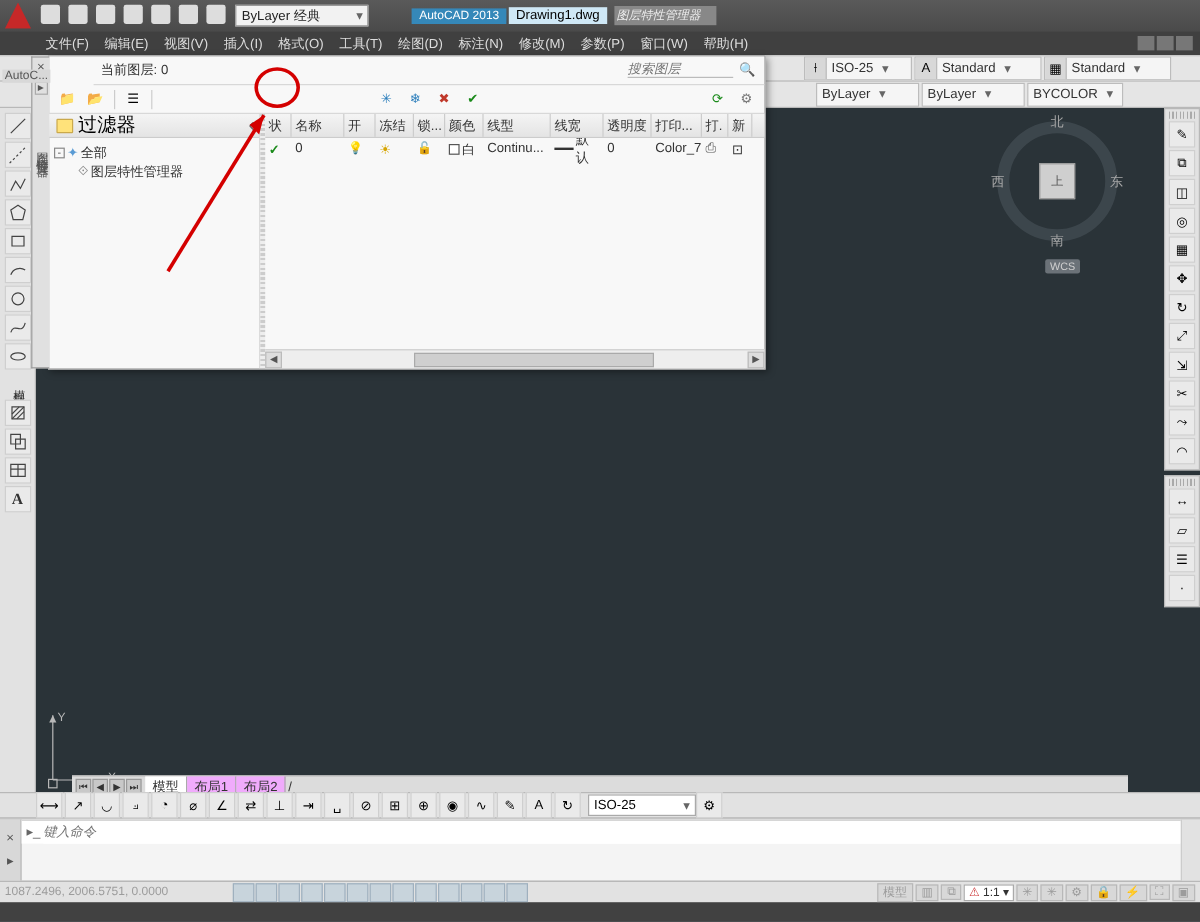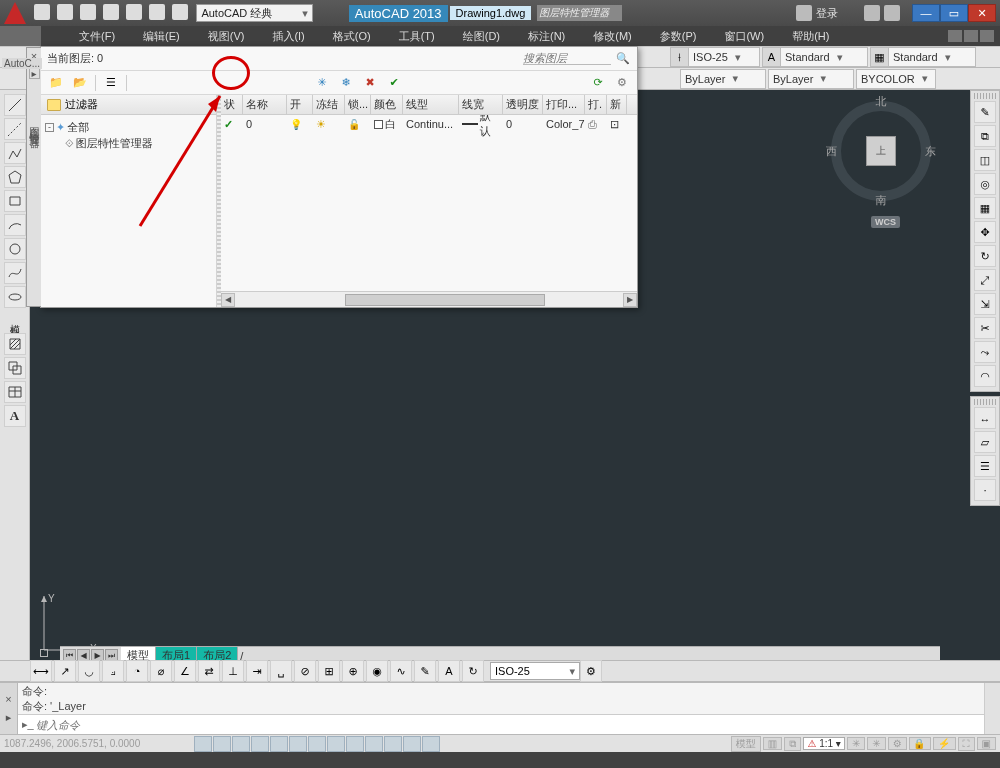--- a/index.html
+++ b/index.html
@@ -32,38 +32,38 @@
 .wsselect {
   display: inline-flex; align-items: center;
   background: #f2f2f2; color: #222; height: 18px; padding: 0 4px;
   border: 1px solid #999; margin-left: 6px;
 }
 .wsselect .caret { margin-left: 30px; color: #666; }
 .titlebar .doc-area {
   margin-left: 36px;
   display: flex; align-items: center;
 }
-.app-pill { background: #3588b9; color: #fff; padding: 1px 6px; font-size: 13px; }
+.app-pill { background: #3588b9; color: #fff; padding: 1px 6px; font-size: 10px; }
 .doc-tab { background: #cfe8f6; color: #000; padding: 1px 6px; font-size: 11px; margin-left: 2px; }
 .kw-box {
   width: 85px; height: 16px; margin-left: 6px;
   background: #888; color: #eee; font-style: italic;
   padding: 0 2px; display: flex; align-items: center; font-size: 10px;
 }
 .titlebar .right-cluster { margin-left: auto; display: flex; align-items: center; gap: 4px; }
 .right-cluster .pic { width: 16px; height: 16px; background: #bbb; border-radius: 2px; }
 .right-cluster .login { color: #e0e0e0; font-size: 11px; }
 .winbtns { display: flex; margin-left: 8px; }
 .winbtns div { width: 28px; height: 18px; background: #3a78c2; border: 1px solid #29578f; display: flex; align-items: center; justify-content: center; color: #fff; font-family: Arial; font-size: 11px; }
 .winbtns .close { background: #c0392b; border-color: #902a20; }
 
 .menubar {
   height: 20px; background: #404040;
-  display: flex; align-items: center; padding-left: 34px; gap: 20px;
-  color: #ddd; font-size: 11px; margin-left: 41px;
+  display: flex; align-items: center; padding-left: 34px; gap: 5px;
+  color: #ddd; font-size: 11px;
 }
 .menubar span { padding: 1px 4px; }
 .menubar .doc-ctrls { margin-left: auto; display: flex; gap: 2px; padding-right: 6px;}
 .menubar .doc-ctrls div { width: 14px; height: 12px; background: #777; }
 
 .propstrip {
   height: 22px; background: #e5e5e5; border-top: 1px solid #c8c8c8; border-bottom: 1px solid #b8b8b8;
   display: flex; align-items: center; padding-left: 670px;
 }
 .pstrip-item { display: flex; align-items: center; height: 20px; border: 1px solid #bcbcbc; background: #f5f5f5; margin-right: 2px; position: relative; }
@@ -101,31 +101,31 @@
 .compass {
   position: absolute; right: 34px; top: 6px;
   width: 110px; height: 110px; color: #a8a8a8; font-size: 11px; text-align: center;
 }
 .compass .ring { width: 100px; height: 100px; border-radius: 50%; border: 10px solid #4a545a; position: absolute; left: 5px; top: 5px; opacity: .6;}
 .compass .cube { width: 30px; height: 30px; background: #cfcfcf; border: 1px solid #999; position: absolute; left: 40px; top: 40px; display: flex; align-items: center; justify-content: center; color: #555; font-size: 10px;}
 .compass .n { position: absolute; top: -2px; left: 0; right: 0;}
 .compass .s { position: absolute; bottom: -2px; left: 0; right: 0;}
 .compass .w { position: absolute; top: 48px; left: 0;}
 .compass .e { position: absolute; top: 48px; right: 0;}
-.wcs-badge { position: absolute; right: 70px; top: 126px; background: #6b7278; color: #cfcfcf; font-size: 9px; padding: 1px 4px; border-radius: 2px; font-weight: bold;}
+.wcs-badge { position: absolute; right: 70px; top: 126px; background: #6b7278; color: #cfcfcf; font-size: 9px; padding: 1px 4px; border-radius: 2px;}
 
 .modeltabs {
   position: absolute; left: 30px; right: 30px; bottom: 0;
   height: 18px; background: #dcdcdc; border-top: 1px solid #b0b0b0;
   display: flex; align-items: center; font-size: 11px; color: #333;
 }
 .modeltabs .nav { display: flex; gap: 1px; padding: 0 3px;}
 .modeltabs .nav div { width: 13px; height: 13px; background: #c8c8c8; border: 1px solid #999; display: flex; align-items: center; justify-content: center; font-size: 8px;}
 .modeltabs .tab { padding: 1px 6px; border-right: 1px solid #aaa; background: #fff; }
-.modeltabs .tab.ghost { background: #14b8a6; }
+.modeltabs .tab.ghost { background: #f0abfc; }
 
 .dimbar {
   position: absolute; left: 0; right: 0; bottom: 86px; height: 22px;
   background: #e2e2e2; border-top: 1px solid #b8b8b8; border-bottom: 1px solid #b8b8b8;
   display: flex; align-items: center; padding-left: 30px;
 }
 .dimbar .tbtn { margin-right: 2px; margin-bottom: 0; }
 .dimbar .sel { display: inline-flex; align-items: center; background: #fff; border: 1px solid #aaa; height: 18px; padding: 0 4px; min-width: 90px; margin-left: 4px;}
 .dimbar .sel .car { margin-left: auto; color: #666; }
 
@@ -159,20 +159,21 @@
   position: absolute; left: 40px; top: 46px;
   width: 598px; height: 262px;
   background: #f8f8f8; border: 1px solid #9c9c9c;
   box-shadow: 2px 2px 6px rgba(0,0,0,.4);
   display: flex; flex-direction: column;
 }
 .panel .closebar { width: 14px; }
 .panel-top {
   height: 24px; display: flex; align-items: center; padding: 0 6px; gap: 4px;
   border-bottom: 1px solid #d8d8d8;
+  margin-left: 37px;
 }
 .panel .closebar {
   position: absolute; left: -15px; top: 0; width: 15px; height: 260px;
   background: #e0e0e0; border: 1px solid #9c9c9c; border-right: none;
   display: flex; flex-direction: column; align-items: center;
 }
 .closebar .x { font-size: 11px; color: #555; margin-top: 2px;}
 .closebar .t { font-size: 10px; color: #555; margin-top: 6px; border: 1px solid #aaa; width: 11px; height: 11px; text-align: center; line-height: 9px;}
 .closebar .vtxt { writing-mode: vertical-rl; letter-spacing: 2px; font-size: 10px; color: #555; margin-top: 40px;}
 .panel-top .curlayer { font-size: 11px; color: #333;}
@@ -183,21 +184,21 @@
   border-bottom: 1px solid #d8d8d8;
 }
 .panel-tb .ico { width: 18px; height: 18px; display: flex; align-items: center; justify-content: center;}
 .panel-tb .sep { width: 1px; height: 16px; background: #ccc; }
 .panel-tb .spacer { flex: 1;}
 .panel-body { flex: 1; display: flex; min-height: 0;}
 .panel-tree {
   width: 176px; border-right: 1px solid #d4d4d4;
   display: flex; flex-direction: column;
 }
-.tree-hdr { height: 20px; background: linear-gradient(#f4f4f4,#e4e4e4); border-bottom: 1px solid #ccc; display: flex; align-items: center; padding-left: 6px; gap: 4px; font-size: 11px;}
+.tree-hdr { height: 20px; background: linear-gradient(#f4f4f4,#e4e4e4); border-bottom: 1px solid #ccc; display: flex; align-items: center; padding-left: 6px; gap: 4px; font-size: 16px;}
 .tree-hdr .fico { width: 14px; height: 12px; background: #ffe27a; border: 1px solid #caa94b; border-radius: 1px;}
 .tree-body { flex: 1; padding: 4px 4px; font-size: 11px; color: #333; overflow: auto;}
 .tree-body .node { display: flex; align-items: center; gap: 2px; height: 16px;}
 .tree-body .node .tgl { width: 9px; height: 9px; border: 1px solid #888; text-align: center; line-height: 7px; font-size: 9px; color: #555;}
 .tree-body .indent { padding-left: 20px;}
 .tree-foot { height: 20px; border-top: 1px solid #ccc; display: flex; align-items: center; font-size: 11px; gap: 4px; padding: 0 2px;}
 .tree-foot input[type=checkbox]{ margin: 0;}
 .tree-foot .exp { margin-left: auto; width: 16px; text-align: center; color: #666;}
 .panel-grid { flex: 1; display: flex; flex-direction: column; min-width: 0;}
 .grid-hdr { height: 20px; display: flex; background: linear-gradient(#f4f4f4,#e4e4e4); border-bottom: 1px solid #ccc; font-size: 11px; color: #333;}
@@ -241,39 +242,27 @@
   <span class="qat">
     <span class="qbtn"></span>
     <span class="qbtn"></span>
     <span class="qbtn"></span>
     <span class="qbtn"></span>
     <span class="qbtn"></span>
     <span class="qbtn"></span>
     <span class="qbtn"></span>
   </span>
   <span class="wsselect">
-    <span>AutoCAD 经典</span>
+    <span>ByLayer 经典</span>
     <span class="caret">▾</span>
   </span>
   <div class="doc-area">
     <span class="app-pill">AutoCAD 2013</span>
     <span class="doc-tab">Drawing1.dwg</span>
     <span class="kw-box">图层特性管理器</span>
-  </div>
-  <div class="right-cluster">
-    <span class="pic"></span>
-    <span class="login">登录</span>
-    <span style="width:18px"></span>
-    <span class="pic"></span>
-    <span class="pic"></span>
-    <div class="winbtns">
-      <div>—</div>
-      <div>▭</div>
-      <div class="close">✕</div>
-    </div>
   </div>
 </div>
 
 <div class="menubar">
   <span>文件(F)</span>
   <span>编辑(E)</span>
   <span>视图(V)</span>
   <span>插入(I)</span>
   <span>格式(O)</span>
   <span>工具(T)</span>
@@ -483,24 +472,20 @@
   </span>
   <div class="tbtn">⚙</div>
 </div>
 
 <div class="cmdarea">
   <div class="cmdhandle">
     <span>×</span>
     <span>▸</span>
   </div>
   <div class="cmdcontent">
-    <div class="cmdhist">
-      <div>命令:</div>
-      <div>命令: '_Layer</div>
-    </div>
     <div class="cmdline">
       <span class="caret">▸_</span>
       <input placeholder="键入命令" style="">
     </div>
   </div>
   <div class="cmdscroll"></div>
 </div>
 
 <div class="statusbar">
   <span class="coords">1087.2496, 2006.5751, 0.0000</span>

